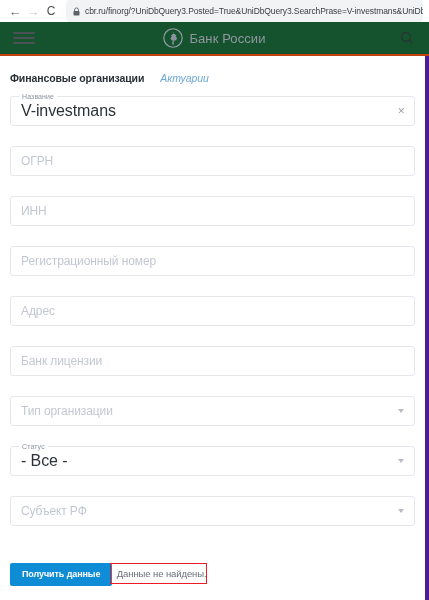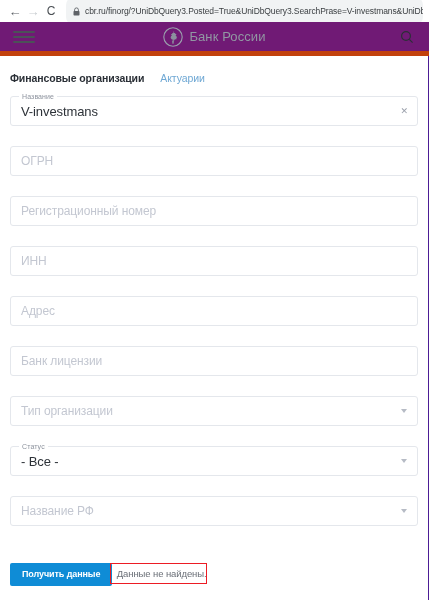--- a/index.html
+++ b/index.html
@@ -57,22 +57,22 @@
     font-size: 8.5px;
     color: #3c4043;
     letter-spacing: -0.1px;
     white-space: nowrap;
     overflow: hidden;
   }
 
   
   #site-header {
     height: 34px;
-    background: #701a75;
-    border-bottom: 5px solid #c2410c;
+    background: #14532d;
+    border-bottom: 2px solid #c2410c;
     display: flex;
     align-items: center;
     position: relative;
     padding: 0 13px;
   }
   #hamburger-button {
     width: 22px;
     height: 16px;
     display: flex;
     flex-direction: column;
@@ -110,40 +110,41 @@
     align-items: center;
     justify-content: center;
     flex: 0 0 auto;
   }
 
   
   #content {
     position: relative;
     padding: 0 10px;
     height: calc(600px - 22px - 34px);
-    border-right: 1px solid #4c1d95;
+    border-right: 4px solid #4c1d95;
   }
 
   #tabs {
     display: flex;
     align-items: baseline;
     gap: 16px;
     padding-top: 16px;
     padding-bottom: 12px;
   }
   .tab {
     font-size: 10.5px;
     letter-spacing: -0.1px;
   }
   .tab.active {
     color: #2a2f36;
     font-weight: bold;
   }
   .tab.inactive {
     color: #6fa8d4;
+    font-style: italic;
   }
 
   
   .field {
     position: relative;
     height: 30px;
     border: 1px solid #e4e7ec;
     border-radius: 3px;
     margin-bottom: 20px;
     background: #ffffff;
@@ -156,21 +157,21 @@
     top: -5px;
     left: 8px;
     background: #ffffff;
     padding: 0 3px;
     font-size: 7px;
     color: #8c929d;
     letter-spacing: 0.1px;
     line-height: 9px;
   }
   .field-value {
-    font-size: 13px;
+    font-size: 16px;
     color: #2d3238;
     letter-spacing: -0.1px;
   }
   .field-placeholder {
     font-size: 12px;
     color: #c3c7d1;
     letter-spacing: -0.1px;
   }
   .clear-btn {
     position: absolute;
@@ -291,26 +292,26 @@
     <span class="clear-btn">✕</span>
   </div>
 
   
   <div class="field">
     <span class="field-placeholder">ОГРН</span>
   </div>
 
   
   <div class="field">
+    <span class="field-placeholder">ИНН</span>
+  </div>
+
+  
+  <div class="field">
     <span class="field-placeholder">Регистрационный номер</span>
-  </div>
-
-  
-  <div class="field">
-    <span class="field-placeholder">ИНН</span>
   </div>
 
   
   <div class="field">
     <span class="field-placeholder">Адрес</span>
   </div>
 
   
   <div class="field">
     <span class="field-placeholder">Банк лицензии</span>
@@ -324,21 +325,21 @@
 
   
   <div class="field">
     <span class="field-label">Статус</span>
     <span class="field-value">- Все -</span>
     <span class="chevron"></span>
   </div>
 
   
   <div class="field">
-    <span class="field-placeholder">Название РФ</span>
+    <span class="field-placeholder">Субъект РФ</span>
     <span class="chevron"></span>
   </div>
 
   <button id="submit-button">Получить данные</button>
 
   <div id="result-wrap">
     <div id="annotation-box"></div>
     <div id="result-message">Данные не найдены.</div>
   </div>
 

